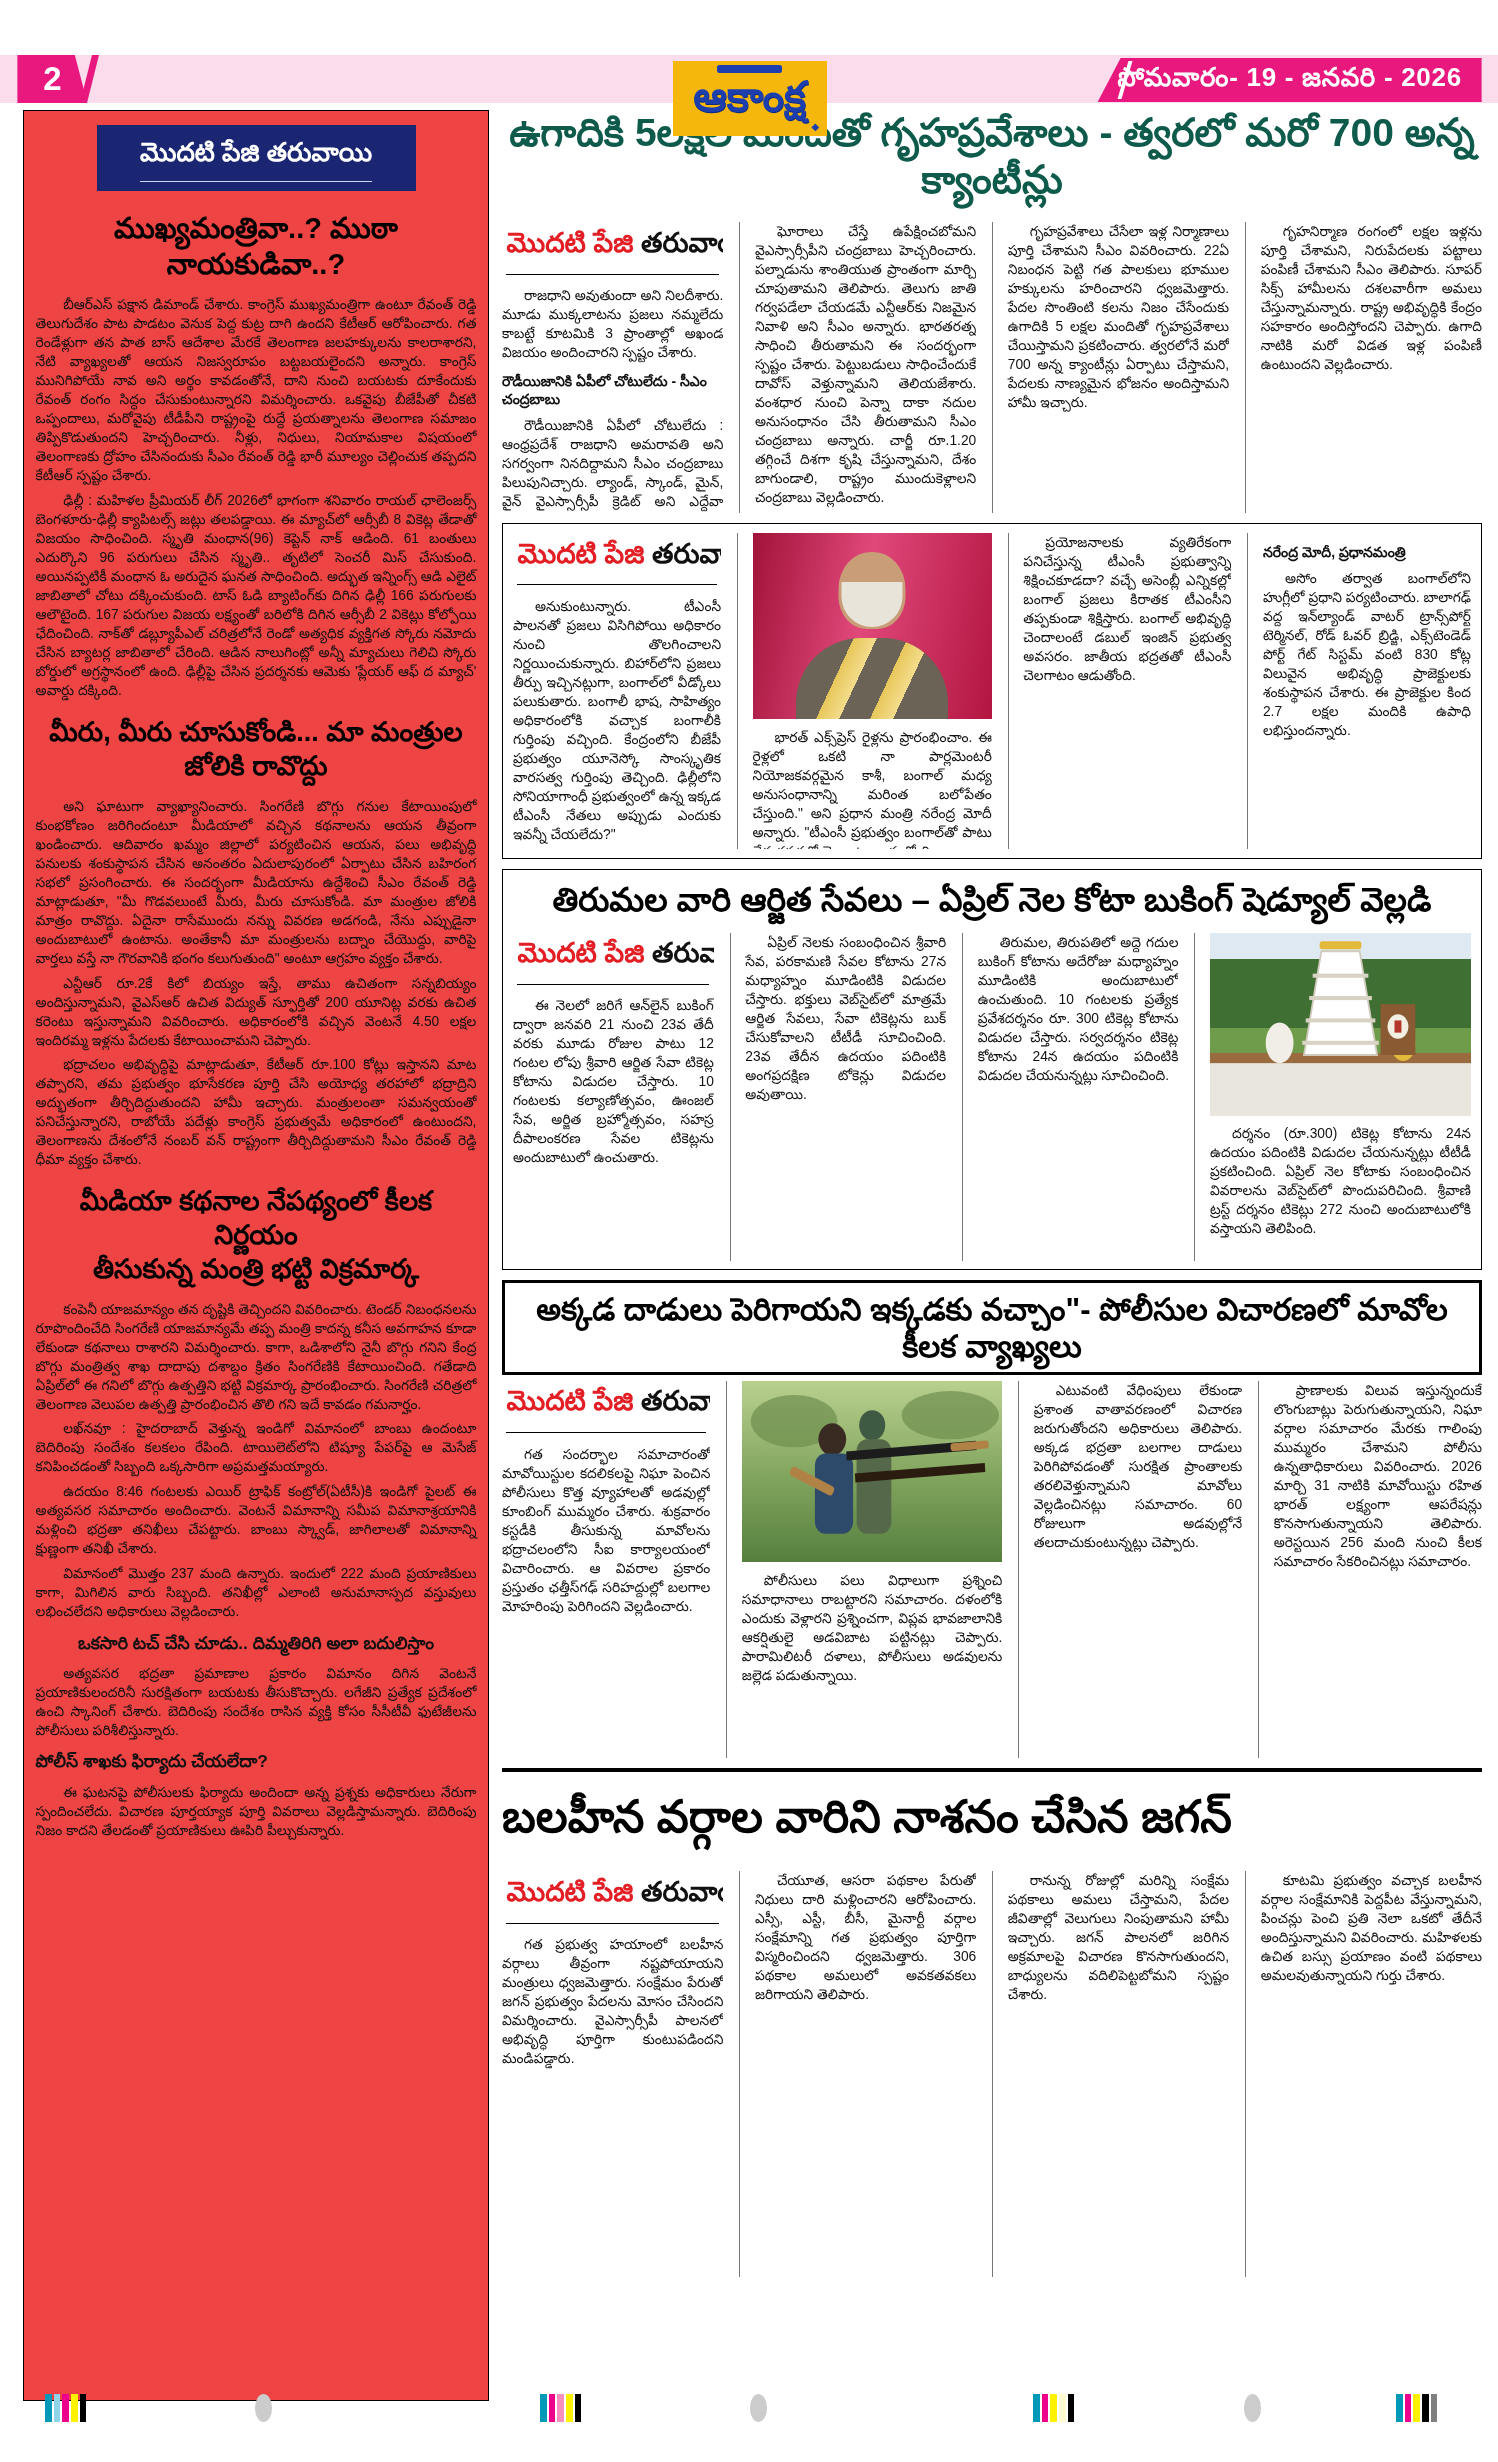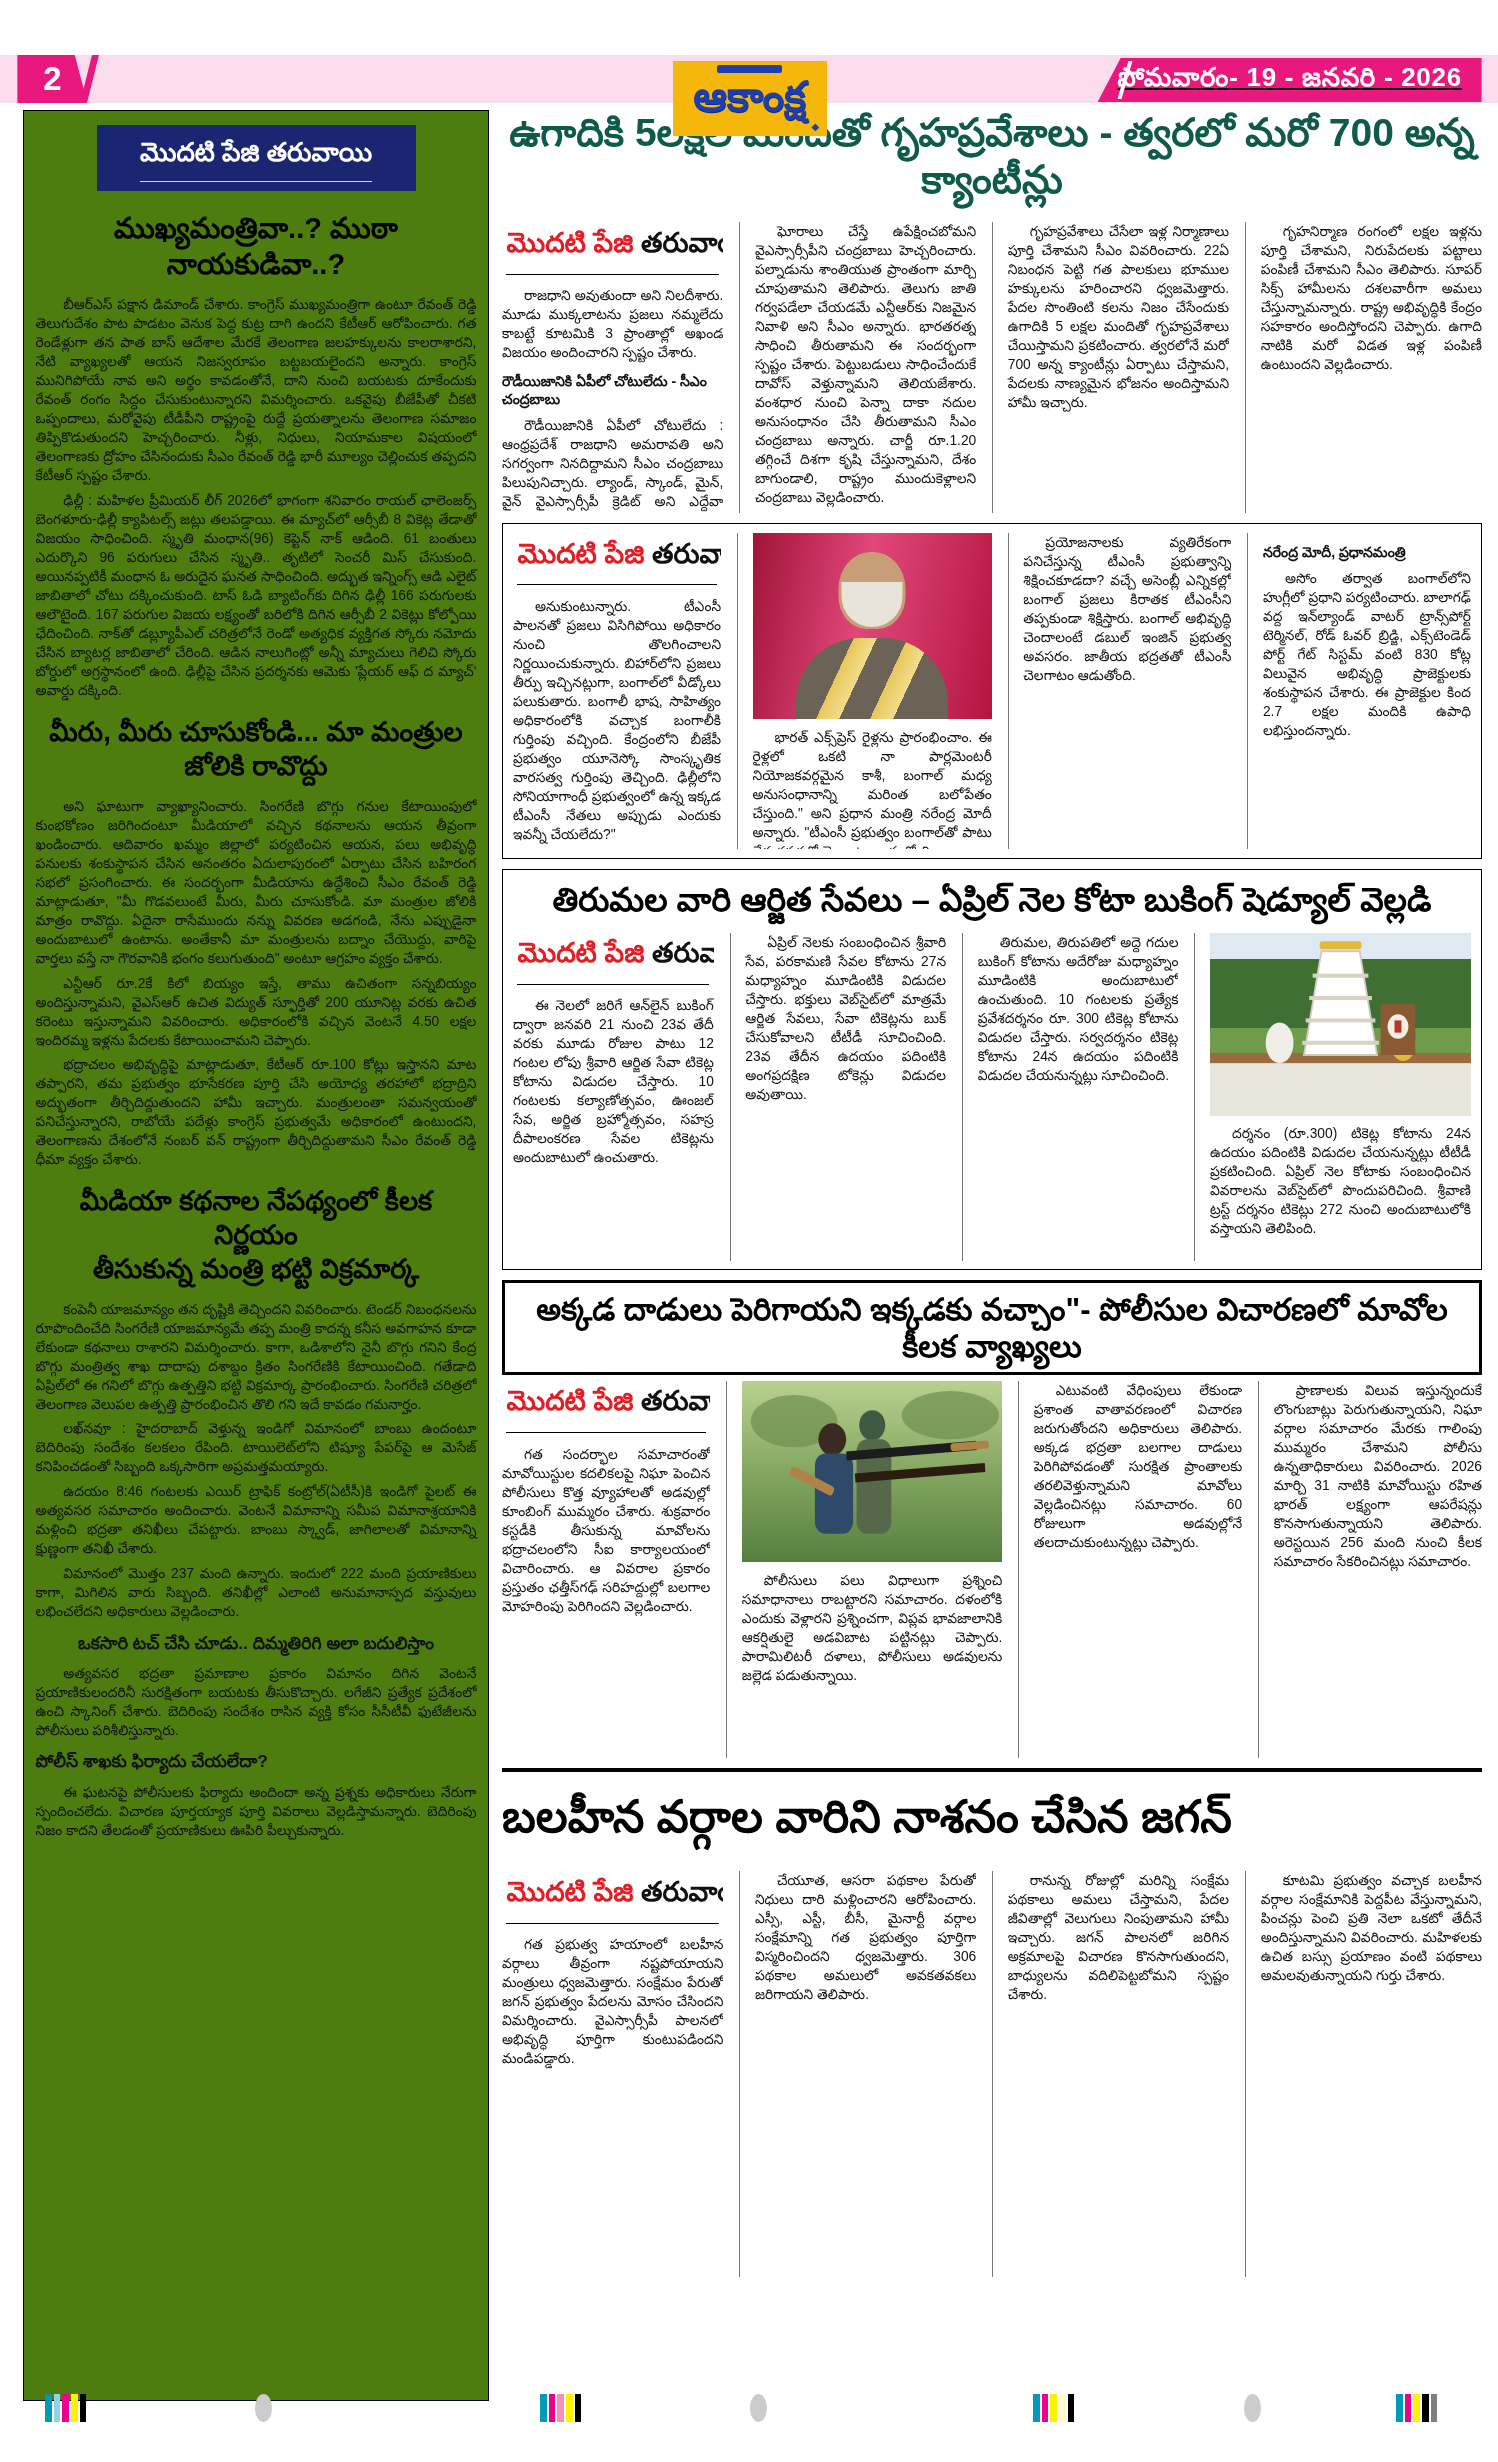--- a/index.html
+++ b/index.html
@@ -23,29 +23,29 @@
     width:154px; height:75px; background:#f6b70c;
     display:flex; flex-direction:column; align-items:center; justify-content:center; gap:2.9px;
     z-index:3;
   }
   .masthead-reg{ width:65px; height:7.3px; background:#1d3fae; border-radius:2.2px; }
   .masthead-title{ color:#1d3fae; font-size:42px; font-weight:bold; line-height:1; text-shadow:0.7px 0.7px 0 #0d2a80; }
   .masthead-diamond{ color:#1d3fae; font-size:10px; align-self:flex-end; margin-right:7.3px; }
   .date-strip{
     position:absolute; right:17.4px; top:58px; width:384px; height:44px;
     background:#e8187e; clip-path:polygon(6% 0,100% 0,100% 100%,0 100%);
-    display:flex; align-items:center; justify-content:center;text-decoration:underline;
+    display:flex; align-items:center; justify-content:center;
   }
   .date-strip .slash{ position:absolute; left:25px; top:2.9px; width:3.6px; height:38px; background:#fff; transform:skewX(-16deg); }
   .date-text{ color:#fff; font-size:26px; font-weight:bold; letter-spacing:0.7px; }
 
   
   .left-col{
     position:absolute; left:23px; top:110px; width:466px; height:2291px;
-    border:1.5px solid #000; padding:10px 11.6px; overflow:hidden; background:#4d7c0f;
+    border:1.5px solid #000; padding:10px 11.6px; overflow:hidden; background:#ef4444;
   }
   .navy-banner{
     width:319px; margin:4.4px auto 19px auto; background:#1b2673; padding:11.6px 7.3px 8.7px 7.3px;
     text-align:center;
   }
   .navy-banner span{ color:#fff; font-size:26px; font-weight:bold; border-bottom:1.5px solid #cfd4ff; padding-bottom:7.3px; display:inline-block; }
   .lc-headline{ font-size:29px; font-weight:bold; text-align:center; line-height:1.25; margin:16px 0 13px 0; color:#000; }
   .lc-headline.small{ font-size:27px; }
   .body-p{ font-size:13.8px; line-height:19px; text-align:justify; text-indent:27.6px; margin-bottom:5.8px; color:#111; }
   .sub-bold{ font-size:17.4px; font-weight:bold; margin:11.6px 0 7.3px 0; }

